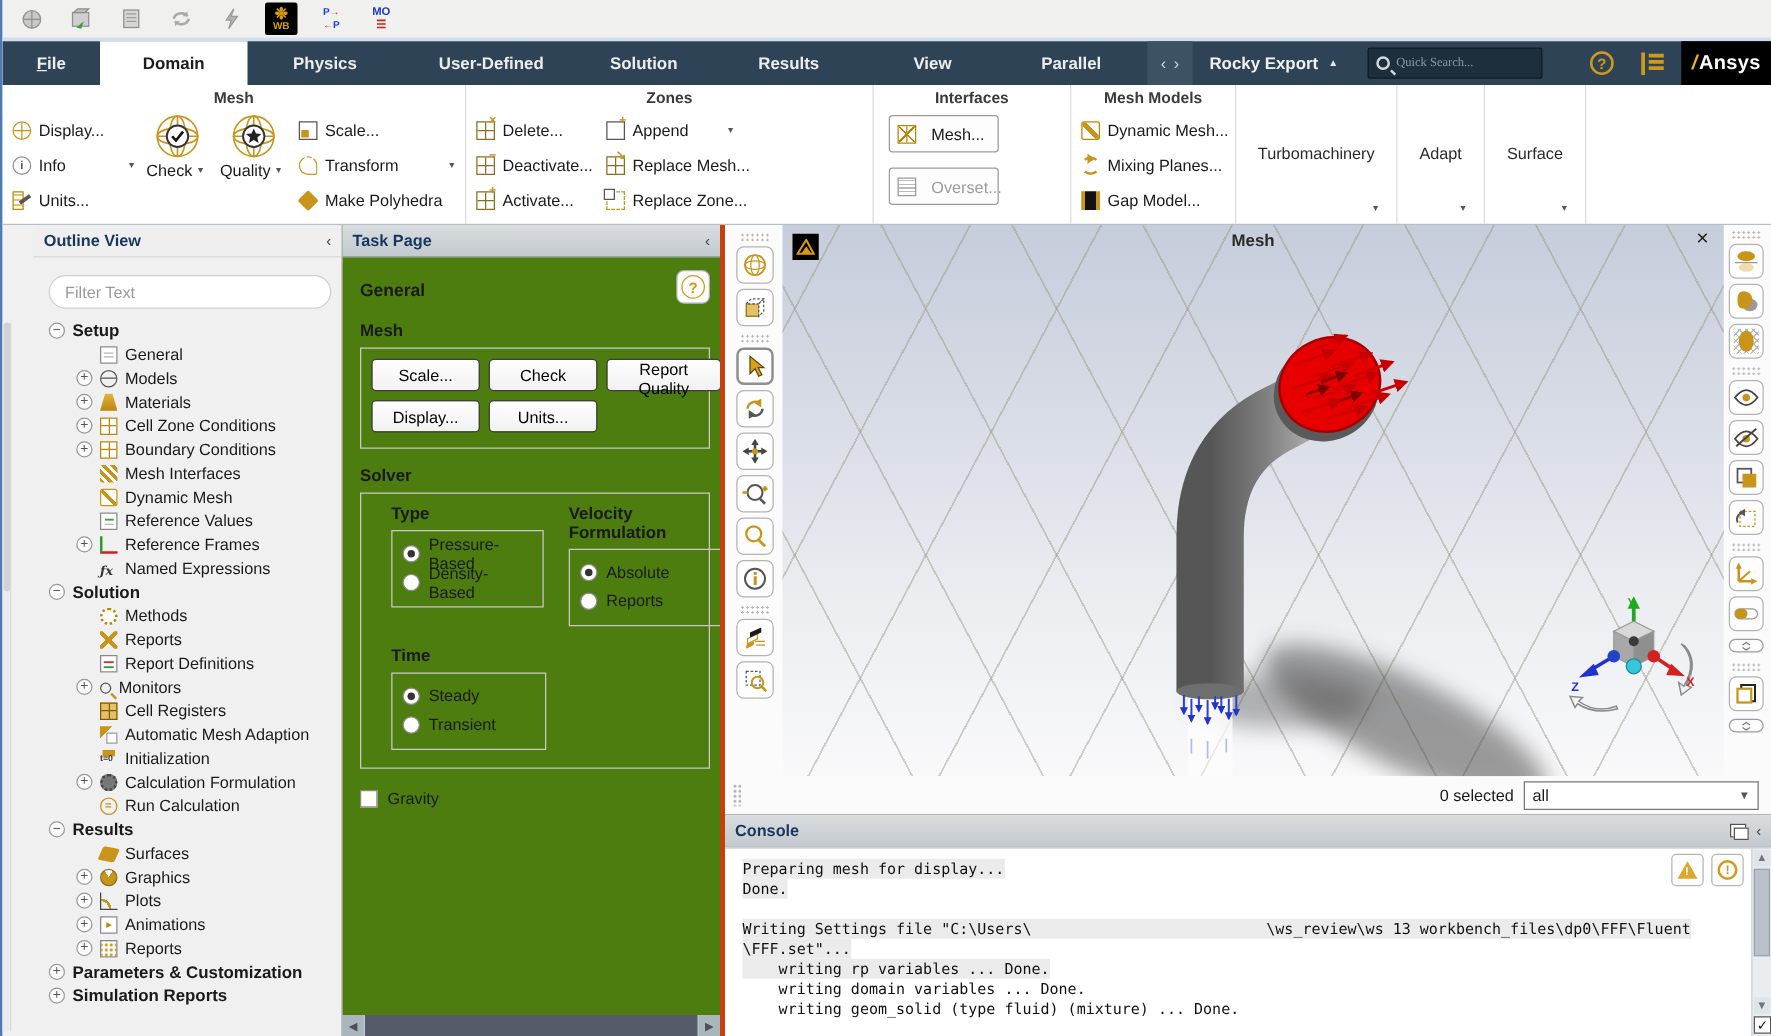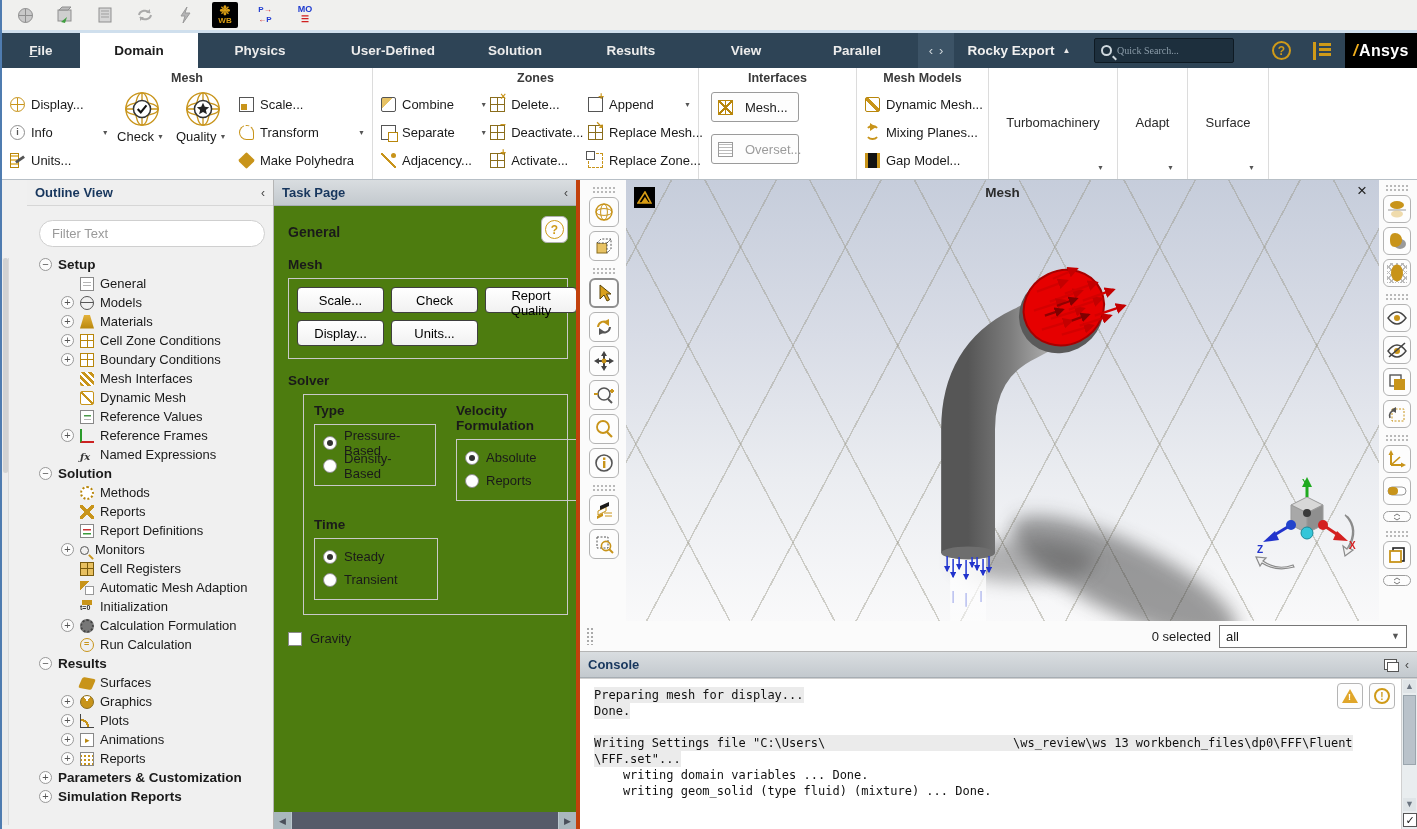--- a/index.html
+++ b/index.html
@@ -151,21 +151,21 @@
   #tp-general-row { display:flex; justify-content:space-between; align-items:flex-start;}
   .tp-h1 { font-weight:bold; font-size:14px; color:#1a1a1a; margin-top:8px;}
   #helpbtn { width:27px; height:27px; border:1px solid #b0b0b0; border-radius:6px; background:#fdfdfd; color:#cf9a18; font-weight:bold; font-size:14px; display:flex; align-items:center; justify-content:center;}
   #helpbtn span{ border:1.7px solid #cf9a18; border-radius:50%; width:19px; height:19px; display:flex; align-items:center; justify-content:center; font-size:12px;}
   .tp-h2 { font-weight:bold; font-size:13.5px; margin:14px 0 6px 0; color:#1a1a1a;}
   .groupbox { border:1px solid #c9c9c9; }
   #meshbox { padding:8px 4px 10px 8px; }
   .btnrow { display:flex; gap:7px; margin-bottom:7px;}
   .tpbtn { height:26px; border:1px solid #3f3f3f; border-radius:4px; background:linear-gradient(#fff,#f1f1f1); font-size:13px; font-family:"Liberation Sans",sans-serif; padding:0 8px; min-width:87px;}
   .tpbtn.wide{ min-width:92px; }
-  #solverbox { padding:8px 8px 14px 10px;margin-left:15px; }
+  #solverbox { padding:8px 8px 14px 24px; }
   .solver-cols { display:flex; gap:20px; }
   .radiocap { font-weight:bold; font-size:13.5px; margin-bottom:6px;}
   .radiobox { border:1px solid #c9c9c9; padding:6px 10px 8px 8px; min-width:122px;}
   .radio { display:flex; align-items:center; gap:7px; height:23px; font-size:13px;}
   .rb { width:14px; height:14px; border:1px solid #8a8a8a; border-radius:50%; background:#fff; position:relative; flex:none;}
   .on-true::after { content:""; position:absolute; left:3px; top:3px; width:6px; height:6px; border-radius:50%; background:#333;}
   #timewrap { margin-top:16px; }
   #gravity { display:flex; align-items:center; gap:8px; margin-top:16px; font-size:13px;}
   .cb { width:14px; height:14px; border:1px solid #8a8a8a; background:#fff;}
   .hscroll { position:absolute; bottom:0; left:0; right:0; height:17px; background:#bcc9cf; display:flex;}
@@ -391,36 +391,20 @@
             <span class="ri sh-poly"></span>
             <span>Make Polyhedra</span>
           </div>
       </div>
     </div>
   </div>
 
   <div class="rgroup" style="width:326px">
     <div class="rg-title">Zones</div>
     <div class="rg-body">
-      <div class="rcol" style="width:116px">
-        <div class="ritem">
-            <span class="ri sh-combine"></span>
-            <span>Combine</span>
-            <span class="drop">▼</span>
-          </div>
-        <div class="ritem">
-            <span class="ri sh-separate"></span>
-            <span>Separate</span>
-            <span class="drop">▼</span>
-          </div>
-        <div class="ritem">
-            <span class="ri sh-adjacency"></span>
-            <span>Adjacency...</span>
-          </div>
-      </div>
       <div class="rcol" style="width:104px">
         <div class="ritem">
             <span class="ri sh-grid badge b-x"></span>
             <span>Delete...</span>
           </div>
         <div class="ritem">
             <span class="ri sh-grid badge b-m"></span>
             <span>Deactivate...</span>
           </div>
         <div class="ritem">
@@ -1080,20 +1064,21 @@
             <div class="cline"><span class="hl-true">Preparing mesh for display...</span></div>
 
             <div class="cline"><span class="hl-true">Done.</span></div>
 
             <div class="cline"><span></span></div>
 
             <div class="cline"><span class="hl-true">Writing Settings file "C:\Users\                          \ws_review\ws 13 workbench_files\dp0\FFF\Fluent</span></div>
 
             <div class="cline"><span class="hl-true">\FFF.set"...</span></div>
 
+            <div class="cline"><span class="hl-true">    writing rp variables ... Done.</span></div>
 
             <div class="cline"><span>    writing domain variables ... Done.</span></div>
 
             <div class="cline"><span>    writing geom_solid (type fluid) (mixture) ... Done.</span></div>
           </div>
         <div id="con-btns">
           <div class="conbtn">
               <span class="warn-tri"></span>
             </div>
           <div class="conbtn">

